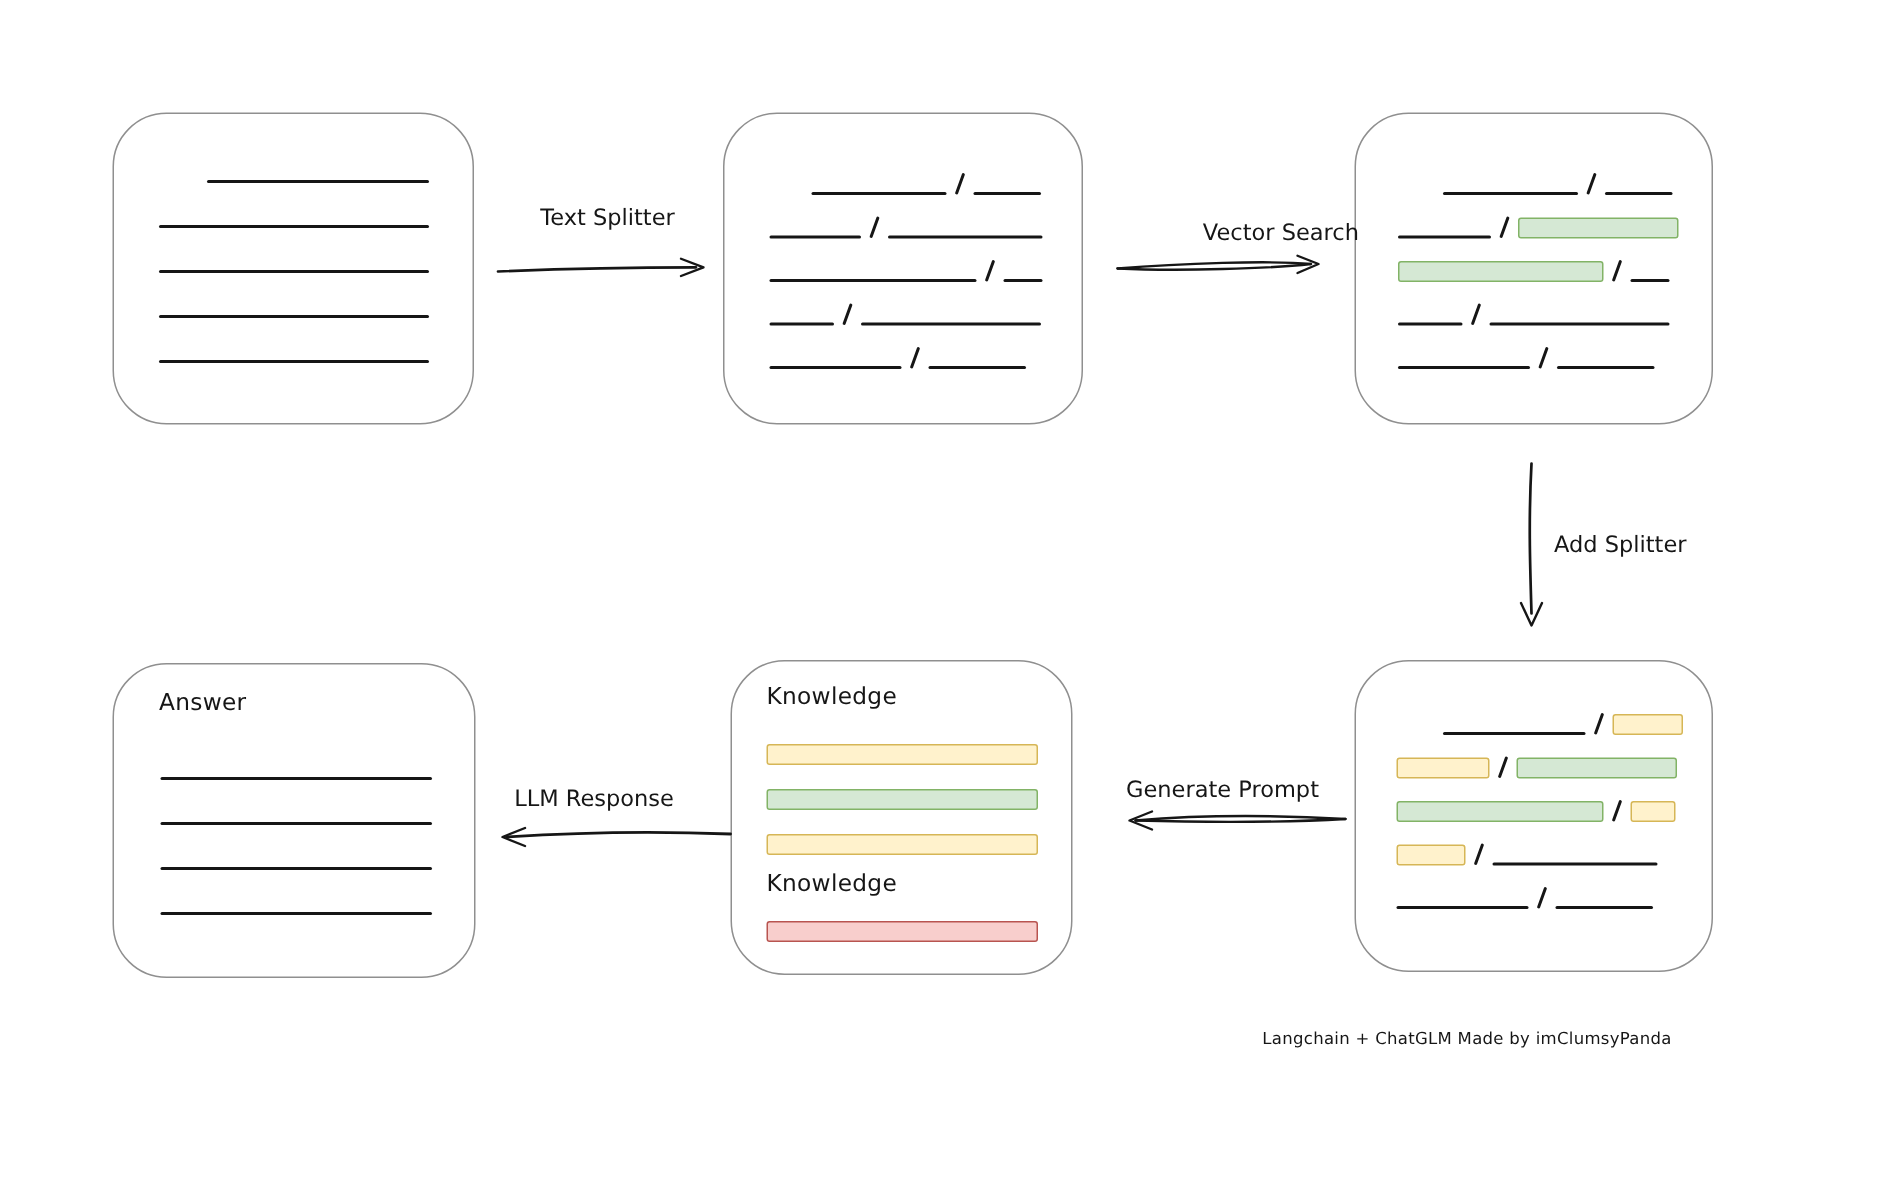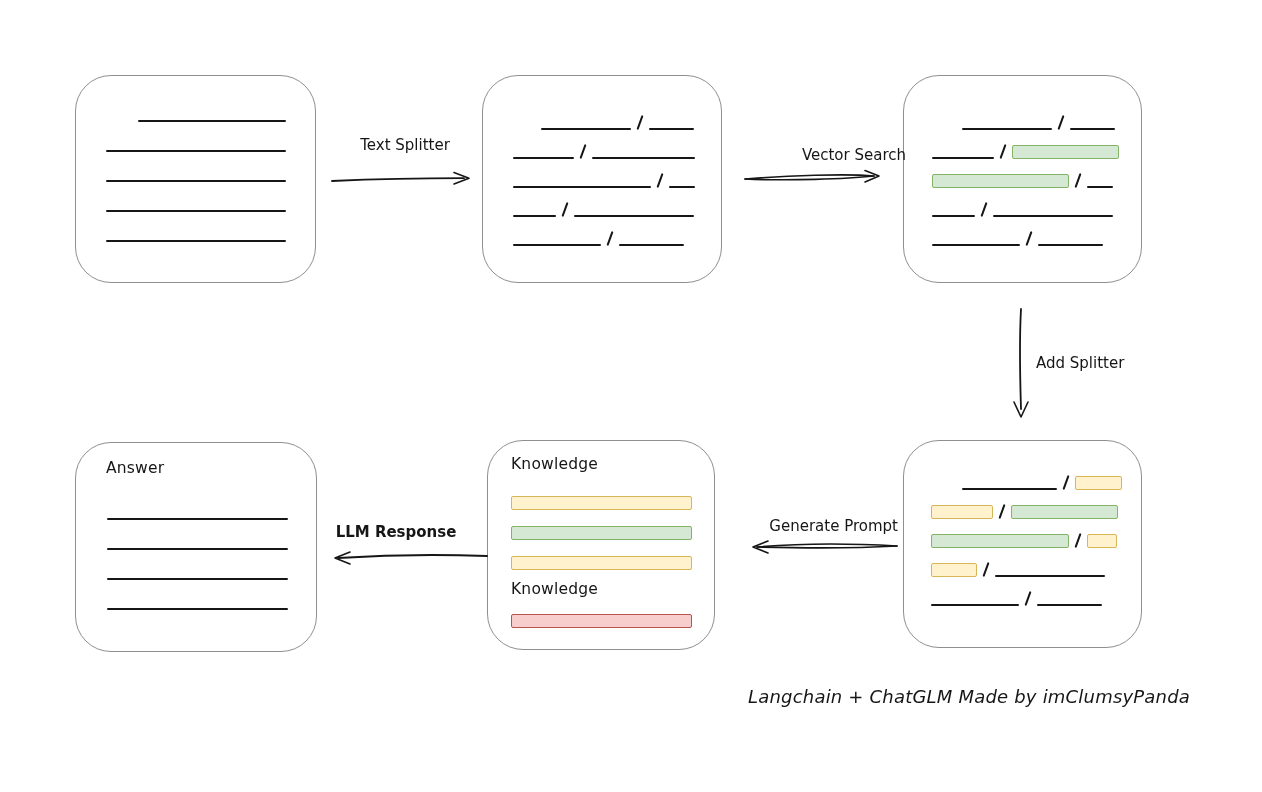--- a/index.html
+++ b/index.html
@@ -41,24 +41,24 @@
   .bar.yellow { background:var(--yellow_fill,#fff2cc); border:1.5px solid var(--yellow_stroke,#d6b656); }
   .bar.green  { background:var(--green_fill,#d5e8d4);  border:1.5px solid var(--green_stroke,#82b366); }
   .bar.red    { background:var(--red_fill,#f8cecc);    border:1.5px solid var(--red_stroke,#b85450); }
 
   .arrow { position:absolute; overflow:visible; }
   .arrow path { stroke:var(--ink,#161616); fill:none; stroke-linecap:round; stroke-linejoin:round; }
   .arrow-label { position:absolute; font-size:15px; white-space:nowrap; }
   #label-text-splitter   { left:332px; top:136px; width:146px; text-align:center; }
   #label-vector-search   { left:760px; top:146px; width:146px; text-align:right; }
   #label-add-context     { left:1036px; top:354px; }
-  #label-generate-prompt { left:732px; top:517px; width:166px; text-align:right; }
-  #label-llm-response    { left:316px; top:523px; width:160px; text-align:center;font-weight:bold; }
-
-  .caption { position:absolute; left:748px; top:686px; width:460px; font-size:18px; letter-spacing:0.2px;font-style:italic; }
+  #label-generate-prompt { left:732px; top:517px; width:166px; text-align:center; }
+  #label-llm-response    { left:316px; top:523px; width:160px; text-align:center; }
+
+  .caption { position:absolute; left:748px; top:686px; width:460px; text-align:center; font-size:11px; letter-spacing:0.2px; }
 </style>
 </head>
 <body>
 
 <div class="canvas">
 
   <div class="box" id="box-document">
     <div class="plain-lines">
         <div class="pline" style="margin-left: 62px; width: 148px;"></div>
         <div class="pline" style="margin-left: 30px; width: 180px;"></div>

